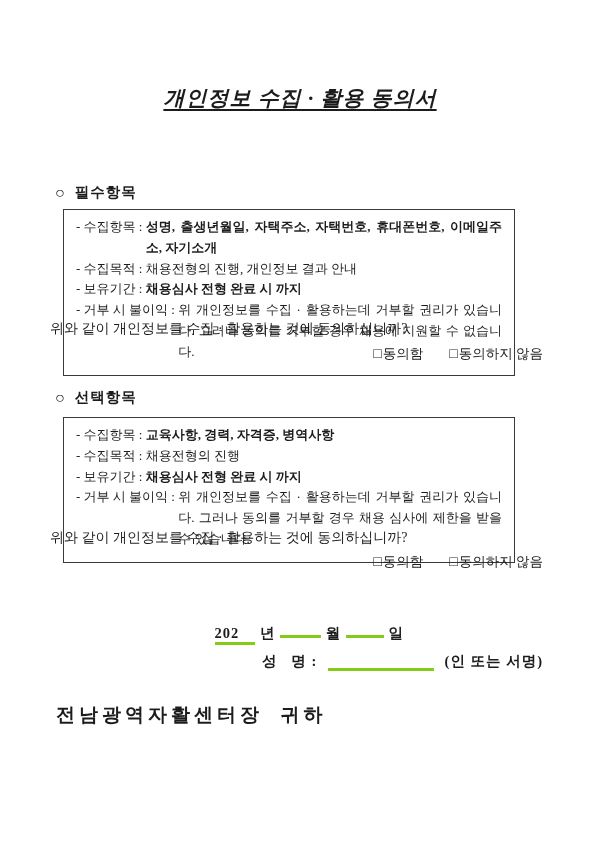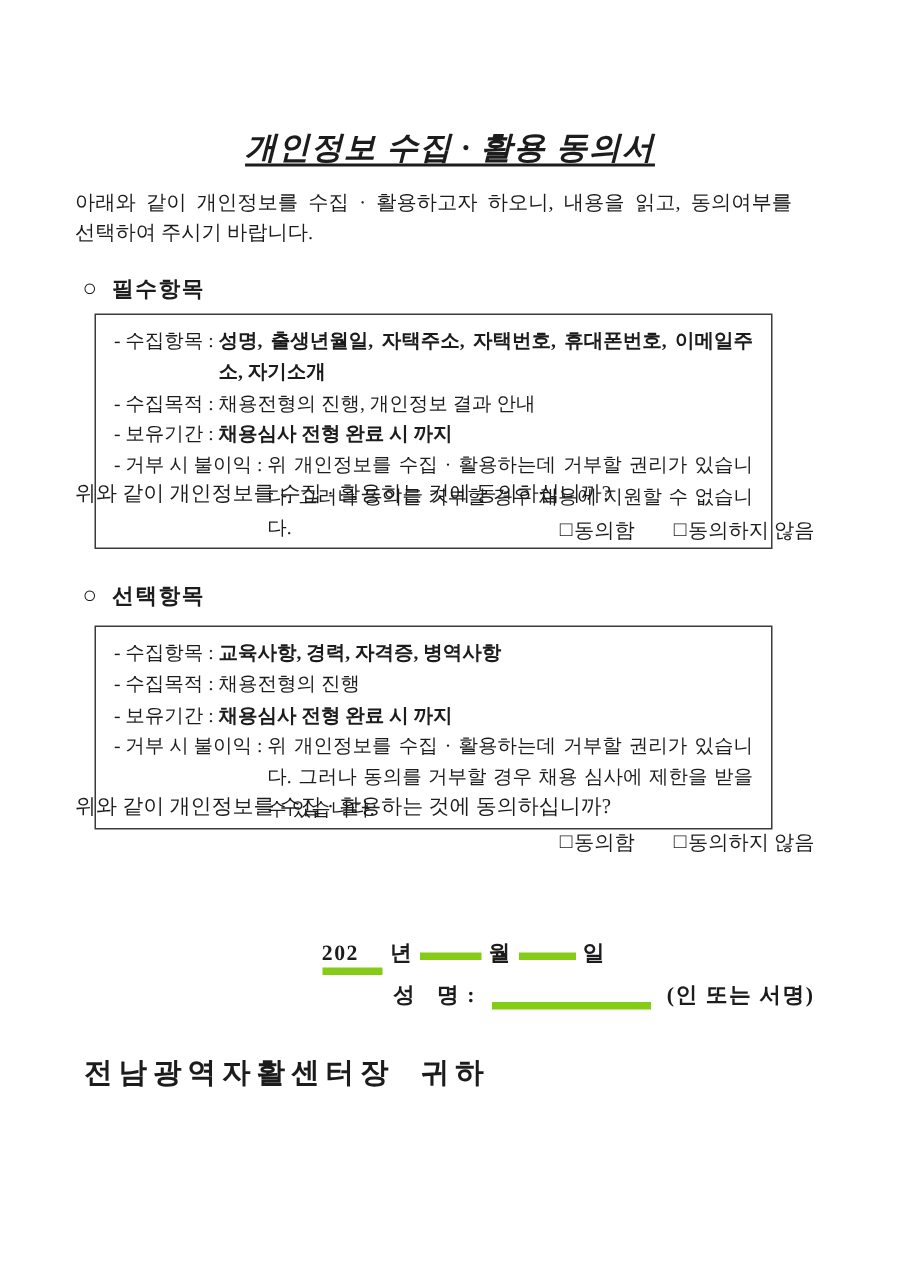--- a/index.html
+++ b/index.html
@@ -27,21 +27,21 @@
     font-size:14.5px;font-weight:bold;letter-spacing:1px;
     display:flex;align-items:center;gap:9px;
   }
   .sec-head .marker{font-weight:normal;font-size:16px;line-height:1;}
   .sec-head.required{top:183px;}
   .sec-head.optional{top:388px;}
 
   .info-box{
     position:absolute;left:63px;width:452px;box-sizing:border-box;
     border:1px solid #3a3a3a;background:#ffffff;
-    padding:7px 12px 2px 12px;
+    padding:7px 12px 12px 12px;
     font-size:13px;line-height:1.6;
   }
   .info-box.required{top:209px;min-height:103px;}
   .info-box.optional{top:417px;min-height:101px;}
   .info-row{display:flex;align-items:flex-start;}
   .info-row .prefix{white-space:pre;flex:0 0 auto;}
   .info-row .v{flex:1 1 auto;text-align:justify;word-break:break-all;}
   .info-row .v.bold{font-weight:bold;}
 
   .question{
@@ -58,21 +58,21 @@
   .choices.c1{top:345px;}
   .choices.c2{top:553px;}
   .choice{display:flex;align-items:center;white-space:pre;cursor:pointer;}
   .choice .cb{font-size:14px;margin-right:1px;}
 
   .date-line{
     position:absolute;top:603px;left:0;width:100%;
     text-align:center;font-size:14.5px;font-weight:bold;letter-spacing:1px;
     white-space:pre;
   }
-  .u{border-bottom:5px solid #84cc16;display:inline-block;line-height:1.1;}
+  .u{border-bottom:3px solid #84cc16;display:inline-block;line-height:1.1;}
   .u.year{padding-right:16px;}
   .u.blank-m{width:41px;height:15px;}
   .u.blank-d{width:38px;height:15px;}
 
   .name-line{
     position:absolute;top:635px;right:57px;
     font-size:14.5px;font-weight:bold;white-space:pre;letter-spacing:1px;
   }
   .name-line .fill{width:106px;height:16px;vertical-align:bottom;margin:0 6px;font-weight:normal;}
 
@@ -81,21 +81,20 @@
     font-size:19px;font-weight:bold;letter-spacing:4px;white-space:pre;
   }
 </style>
 </head>
 <body>
 
 <div class="page">
 
   <div class="doc-title">개인정보 수집 · 활용 동의서</div>
 
-  <div class="intro">아래와 같이 개인정보를 수집 · 활용하고자 하오니, 내용을 읽고, 동의여부를 선택하여 주시기 바랍니다.</div>
 
   <div class="sec-head required">
     <span class="marker">○</span>
     <span>필수항목</span>
   </div>
 
   <div class="info-box required">
     <div class="info-row">
       <span class="prefix">- 수집항목 : </span>
       <span class="v bold">성명, 출생년월일, 자택주소, 자택번호, 휴대폰번호, 이메일주소, 자기소개</span>

